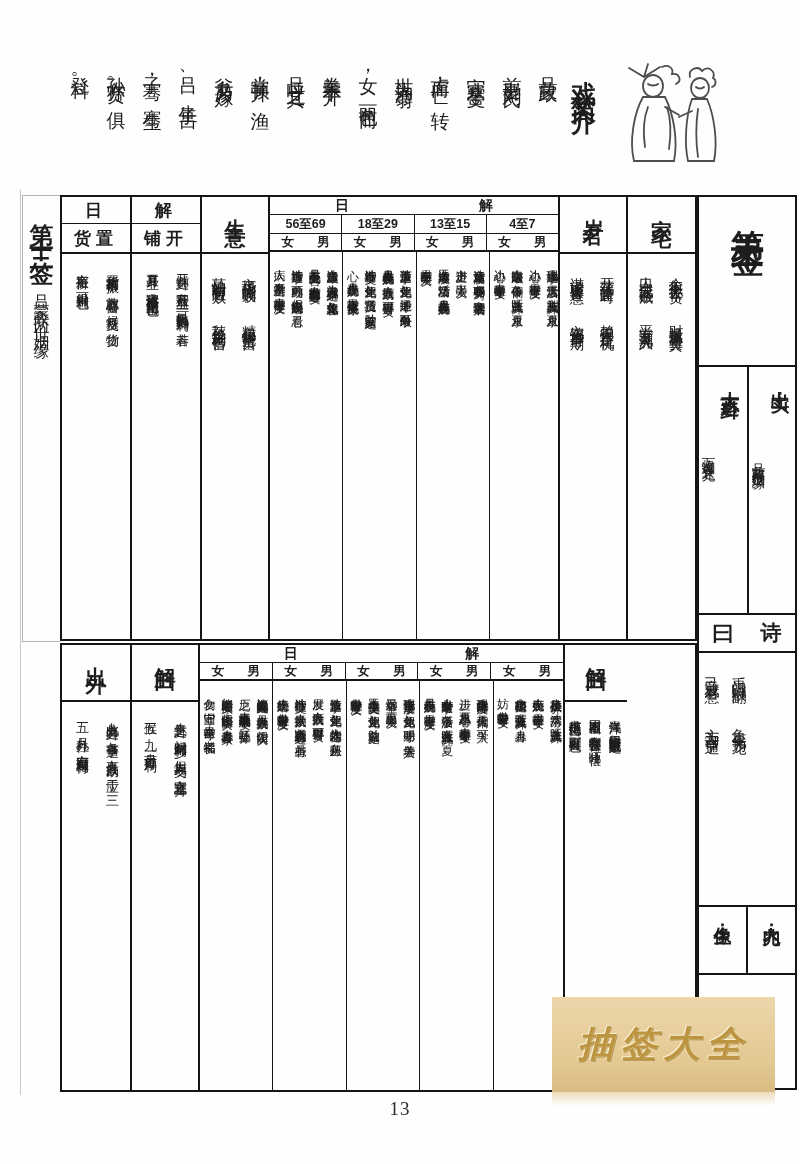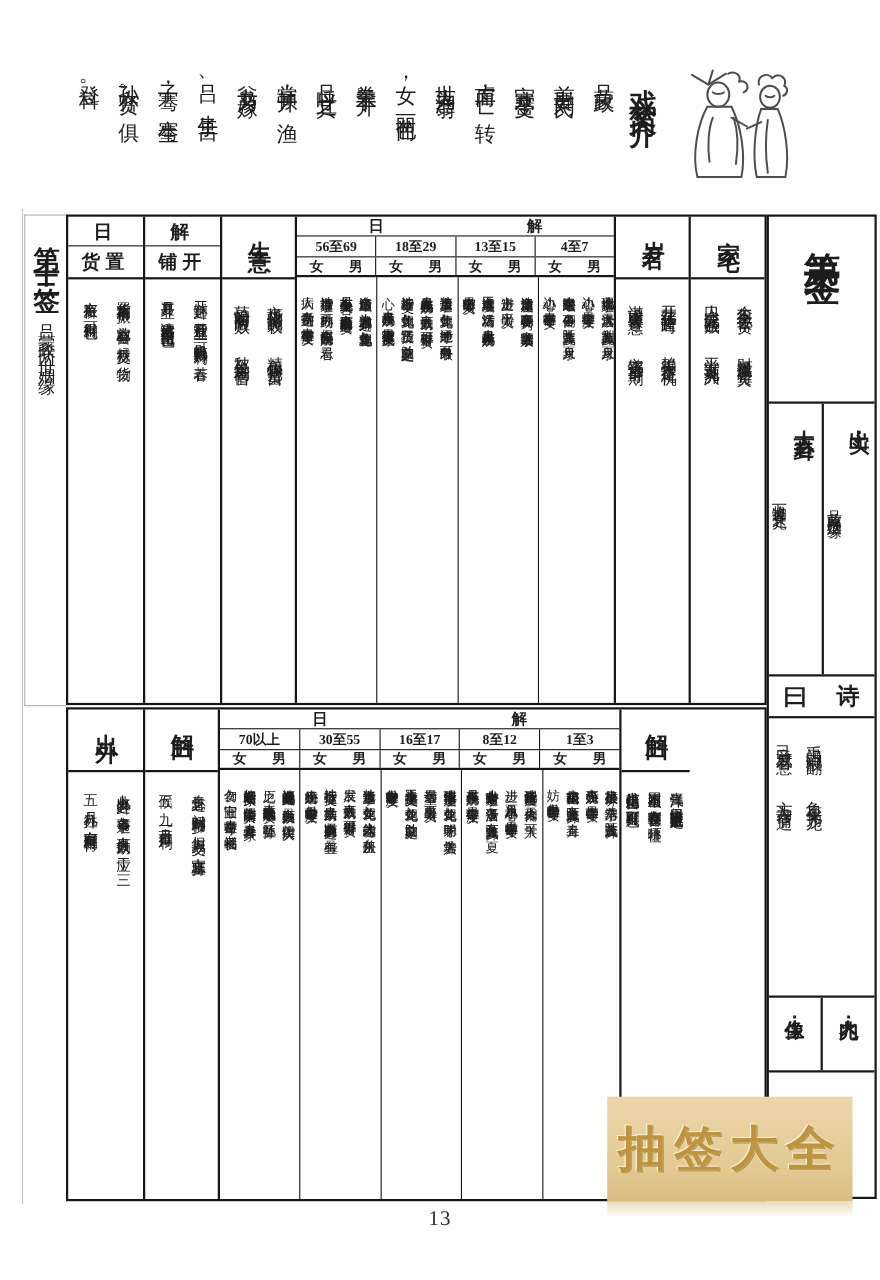--- a/index.html
+++ b/index.html
@@ -31,21 +31,21 @@
   .w68{width:68px;flex:none;} .w70{width:70px;flex:none;} .w64{width:64px;flex:none;}
   .wages-t{width:290px;flex:none;} .wages-b{width:365px;flex:none;}
   .hzone{height:57px;flex:none;border-bottom:2px solid #161616;box-sizing:border-box;}
   .hrow{height:28px;display:flex;justify-content:center;align-items:center;
         font-size:17px;font-weight:700;letter-spacing:5px;box-sizing:border-box;}
   .hrow.top{border-bottom:1.5px solid #161616;height:27px;}
   .vh-wrap{display:flex;justify-content:center;align-items:flex-start;box-sizing:border-box;}
   .vhead{font-size:21px;font-weight:700;letter-spacing:7px;padding-top:5px;}
   .span-row{height:18px;border-bottom:1.5px solid #161616;display:flex;
             justify-content:space-around;align-items:center;font-size:14px;font-weight:700;box-sizing:border-box;}
-  .range-row{height:19px;border-bottom:1.5px solid #161616;display:flex;box-sizing:border-box;font-family:Liberation Serif, serif;}
+  .range-row{height:19px;border-bottom:1.5px solid #161616;display:flex;box-sizing:border-box;}
   .range-row .rc{flex:1;display:flex;justify-content:center;align-items:center;
                  font-size:12.5px;font-weight:600;box-sizing:border-box;}
   .range-row .rc + .rc{border-left:1.5px solid #161616;text-align:right;}
   .mf-row{height:18px;border-bottom:2px solid #161616;display:flex;box-sizing:border-box;}
   .mf-row .rc{flex:1;display:flex;justify-content:space-around;align-items:center;
               font-size:12.5px;font-weight:600;box-sizing:border-box;}
   .mf-row .rc + .rc{border-left:1.5px solid #161616;}
   .bodies{flex:1;display:flex;}
   .bodies .bc{flex:1;box-sizing:border-box;}
   .bodies .bc + .bc{border-left:1.5px solid #161616;}
@@ -74,22 +74,22 @@
   .r-bz .bzc{flex:1;display:flex;justify-content:center;box-sizing:border-box;}
   .r-bz .bzc + .bzc{border-left:2px solid #161616;}
   .r-bz .v{font-size:18px;font-weight:700;padding-top:5px;letter-spacing:1px;}
   .r-rest{flex:1;}
   
   .wm{position:absolute;left:552px;top:997px;width:223px;height:95px;
       background:linear-gradient(#ecd6aa,#e3c892 70%,#d9bc83);
       display:flex;align-items:center;justify-content:center;z-index:5;}
   .wm::after{content:"";position:absolute;left:0;right:0;top:95px;height:14px;
       background:linear-gradient(rgba(222,196,140,.6),rgba(222,196,140,0));}
-  .wm span{font-size:44px;font-weight:700;letter-spacing:7px;color:#bd9540;
-      text-shadow:0 0 2px #fff6dd,1px 1px 0 #9d7b2d,-1px -1px 0 #f7ecce;}
+  .wm span{font-size:36px;font-weight:700;letter-spacing:7px;color:#bd9540;
+      text-shadow:0 0 2px #fff6dd,1px 1px 0 #9d7b2d,-1px -1px 0 #f7ecce;font-style:italic;}
   .pagenum{position:absolute;left:0;right:0;top:1098px;text-align:center;
       font-family:"Liberation Serif",serif;font-size:19px;color:#2a2a2a;letter-spacing:1px;}
 </style>
 </head>
 <body>
 
 <div class="page">
 
   <div class="edge-left"></div>
 
@@ -236,27 +236,20 @@
           <span class="v vhead">解曰</span>
         </div>
       <div class="body1 v pre cell2">生意之卦　初时财利稀少　但与人交易　宜立志坚持
 候五　九　十一月可得厚利</div>
     </div>
     <div class="col wages-b">
       <div class="span-row">
         <span>日</span>
         <span>解</span>
       </div>
-      <div class="range-row">
-        <div class="rc">70以上</div>
-        <div class="rc">30至55</div>
-        <div class="rc">16至17</div>
-        <div class="rc">8至12</div>
-        <div class="rc">1至3</div>
-      </div>
       <div class="mf-row">
         <div class="rc">
             <span>女</span>
             <span>男</span>
           </div>
         <div class="rc">
             <span>女</span>
             <span>男</span>
           </div>
         <div class="rc">

